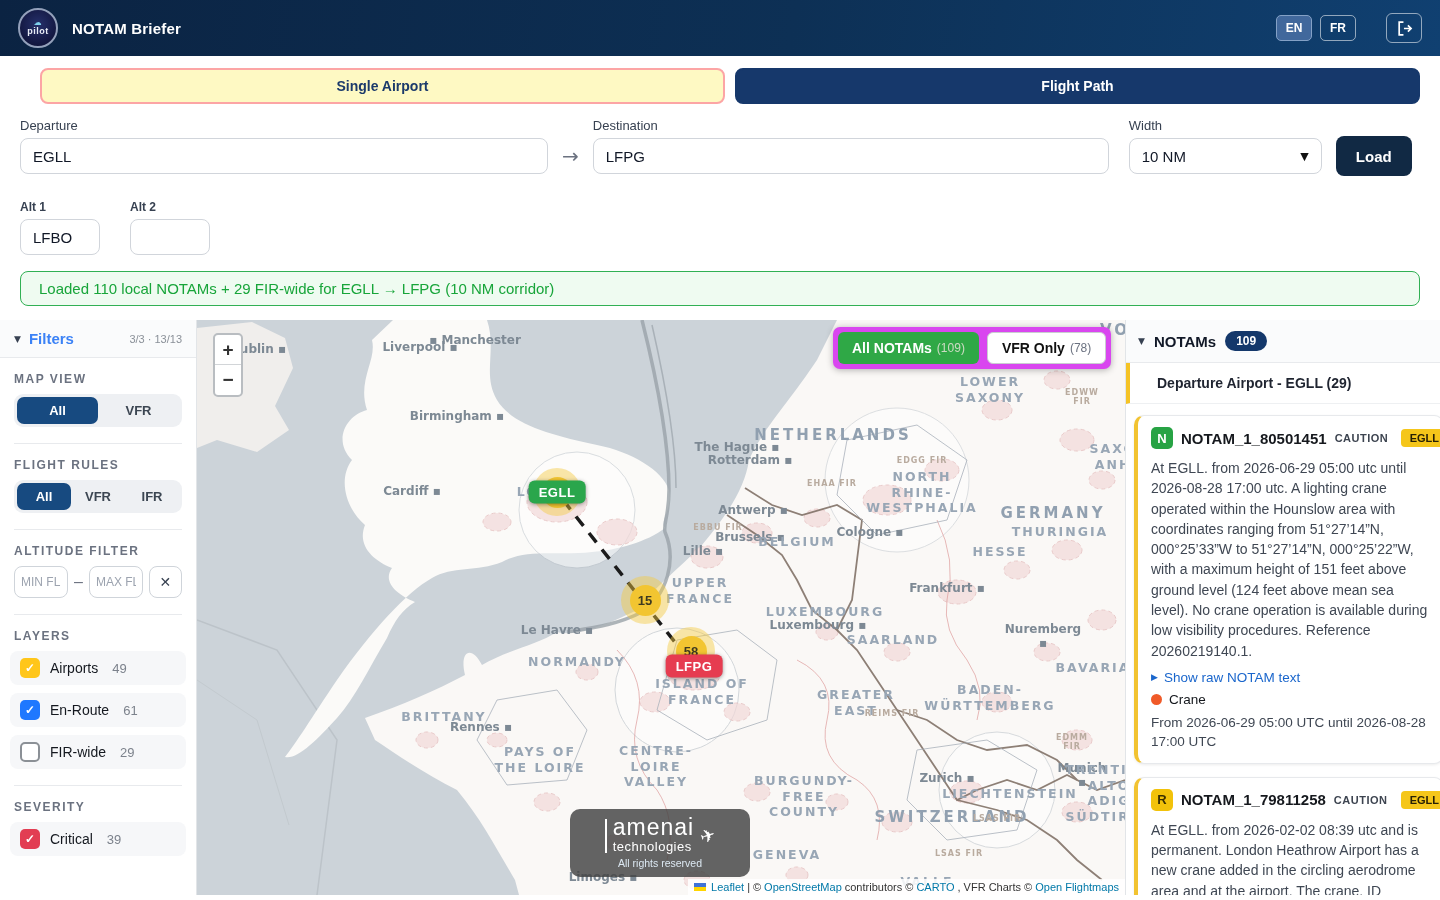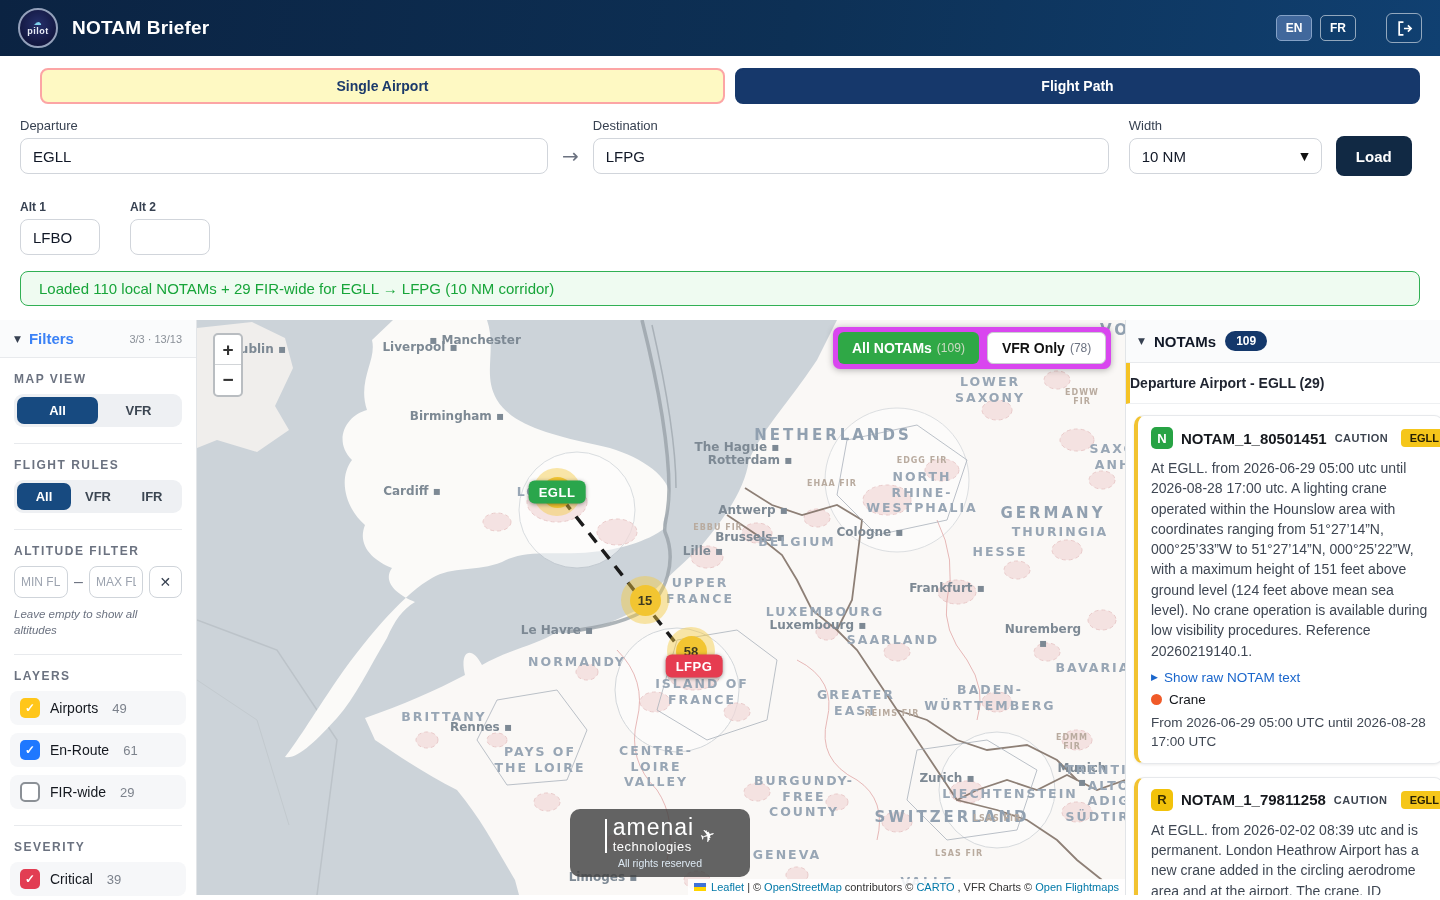--- a/index.html
+++ b/index.html
@@ -8,21 +8,21 @@
   .icon { font-family:"DejaVu Sans", sans-serif; }
 
   
   .navbar { height:56px; background:linear-gradient(100deg,#0b2342 0%,#0d3055 55%,#104071 100%);
             display:flex; align-items:center; padding:0 18px; color:#fff; }
   .logo { width:40px; height:40px; border-radius:50%; border:2px solid #93a0ba;
           background:radial-gradient(circle at 50% 40%, #26306b 0%, #10143a 80%);
           display:flex; flex-direction:column; align-items:center; justify-content:center;
           font-size:9px; font-weight:bold; letter-spacing:.5px; color:#e8ecf5; }
   .logo .cloud { font-size:8px; line-height:6px; color:#7fd2ee; }
-  .app-title { font-size:19px; font-weight:bold; margin-left:14px; letter-spacing:.2px; }
+  .app-title { font-size:15px; font-weight:bold; margin-left:14px; letter-spacing:.2px; }
   .nav-right { margin-left:auto; display:flex; align-items:center; gap:8px; }
   .lang-btn { min-width:36px; height:26px; border-radius:5px; font-size:12px; font-weight:bold;
               display:flex; align-items:center; justify-content:center; cursor:pointer; color:#fff; }
   .lang-btn.active { background:#41689c; border:1px solid #84a1c6; }
   .lang-btn.inactive { background:transparent; border:1.5px solid rgba(255,255,255,.55); }
   .logout-btn { width:36px; height:30px; margin-left:22px; border:1.5px solid rgba(255,255,255,.55);
                 border-radius:6px; display:flex; align-items:center; justify-content:center; cursor:pointer; }
 
   
   .top-area { padding:0 20px; }
@@ -129,21 +129,21 @@
              background:linear-gradient(#3f72d8 50%, #ffd500 50%); margin-right:2px; }
 
   
   .panel { width:315px; border-left:1px solid #e2e5e8; background:#fff; overflow:hidden; flex:none; }
   .pn-header { display:flex; align-items:center; gap:9px; padding:11px 12px; background:#fafbfc;
                border-bottom:1px solid #e8eaed; }
   .pn-header .caret { font-size:9px; color:#374151; }
   .pn-header .ttl { font-size:15px; font-weight:bold; color:#111827; }
   .pn-badge { background:#14386b; color:#fff; font-size:12px; font-weight:bold;
               border-radius:999px; padding:3px 11px; }
-  .pn-section { padding:12px 0; border-left:4px solid #f5c325; border-bottom:1px solid #eef0f2;
+  .pn-section { padding:12px 27px; border-left:4px solid #f5c325; border-bottom:1px solid #eef0f2;
                 font-size:14px; font-weight:bold; color:#1f2430; }
   .ncard { margin:11px -4px 13px 8px; border:1px solid #e7e9ec; border-left:4px solid #f2c331;
            border-radius:10px; padding:11px 13px; box-shadow:0 1px 3px rgba(0,0,0,.08); background:#fff; }
   .nc-head { display:flex; align-items:center; gap:8px; }
   .nc-type { width:22px; height:22px; border-radius:5px; display:flex; align-items:center;
              justify-content:center; font-size:13px; font-weight:bold; color:#fff; flex:none; }
   .nc-type.green { background:#27a344; }
   .nc-type.yellow { background:#f2c20a; color:#3a3000; }
   .nc-title { font-size:15px; font-weight:bold; color:#15181d; }
   .nc-sev { font-size:11px; font-weight:bold; color:#3d4450; letter-spacing:.5px; }
@@ -242,21 +242,20 @@
     </div>
 
     <div class="sb-divider"></div>
     <div class="sb-label">ALTITUDE FILTER</div>
     <div class="alt-filter">
       <input placeholder="MIN FL" style="">
       <span class="dash">–</span>
       <input placeholder="MAX FL" style="">
       <button class="alt-clear icon">✕</button>
     </div>
-    <div class="sb-hint">Leave empty to show all altitudes</div>
 
     <div class="sb-divider"></div>
     <div class="sb-label">LAYERS</div>
     <div id="layers-list">
         <div class="chk-row">
           <span class="chk " style="background: rgb(255, 198, 26);">✓</span>
           <span class="lbl">Airports</span>
           <span class="num">49</span>
         </div>
         <div class="chk-row">

